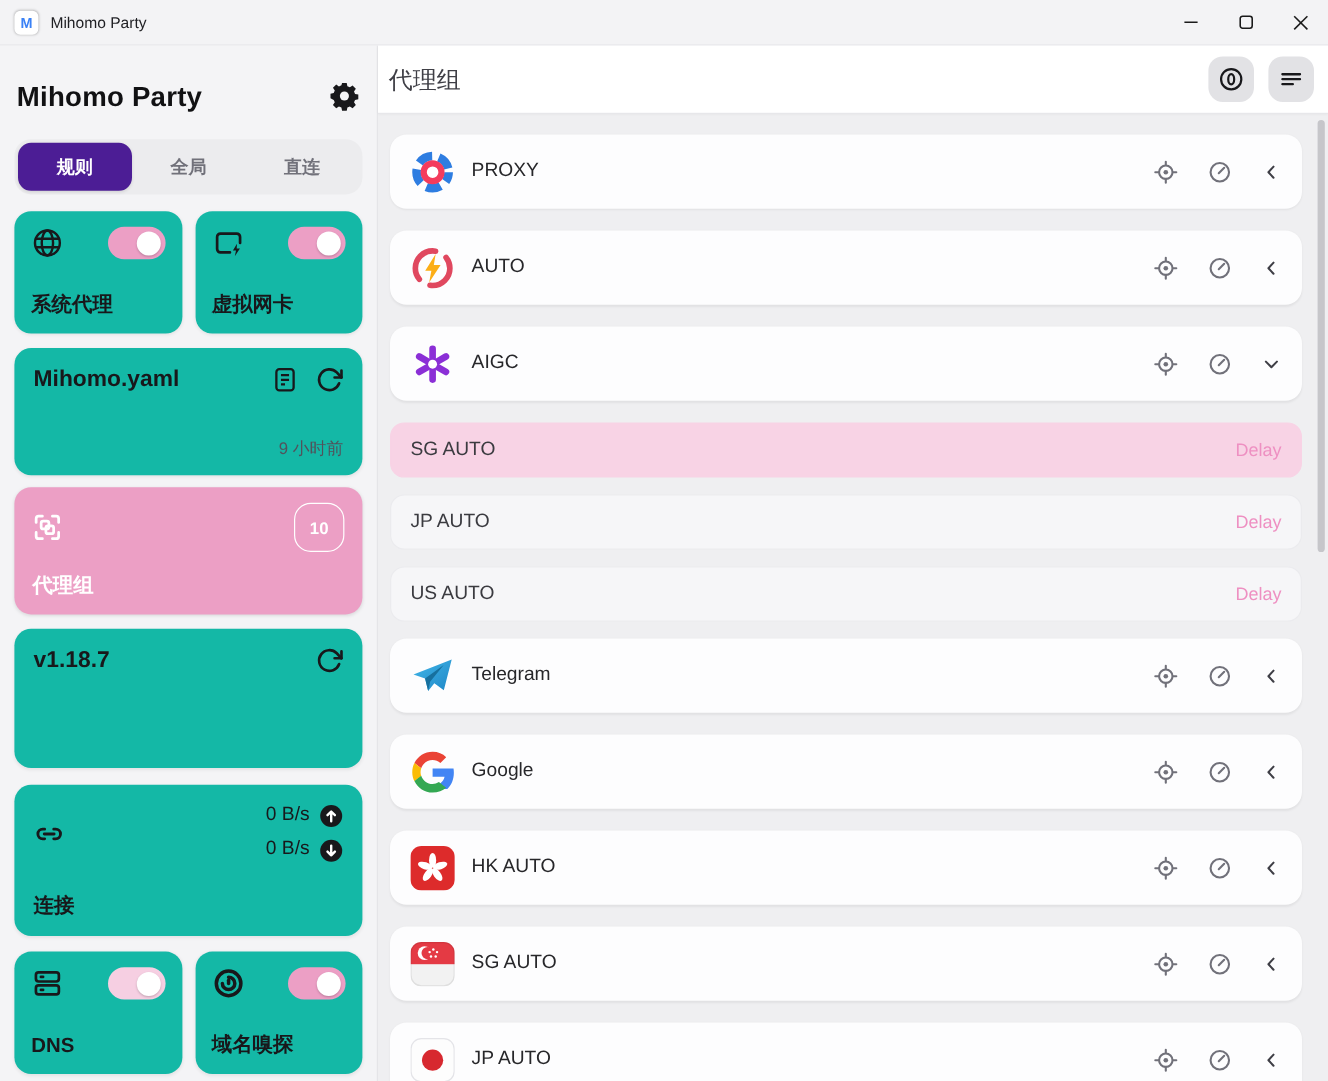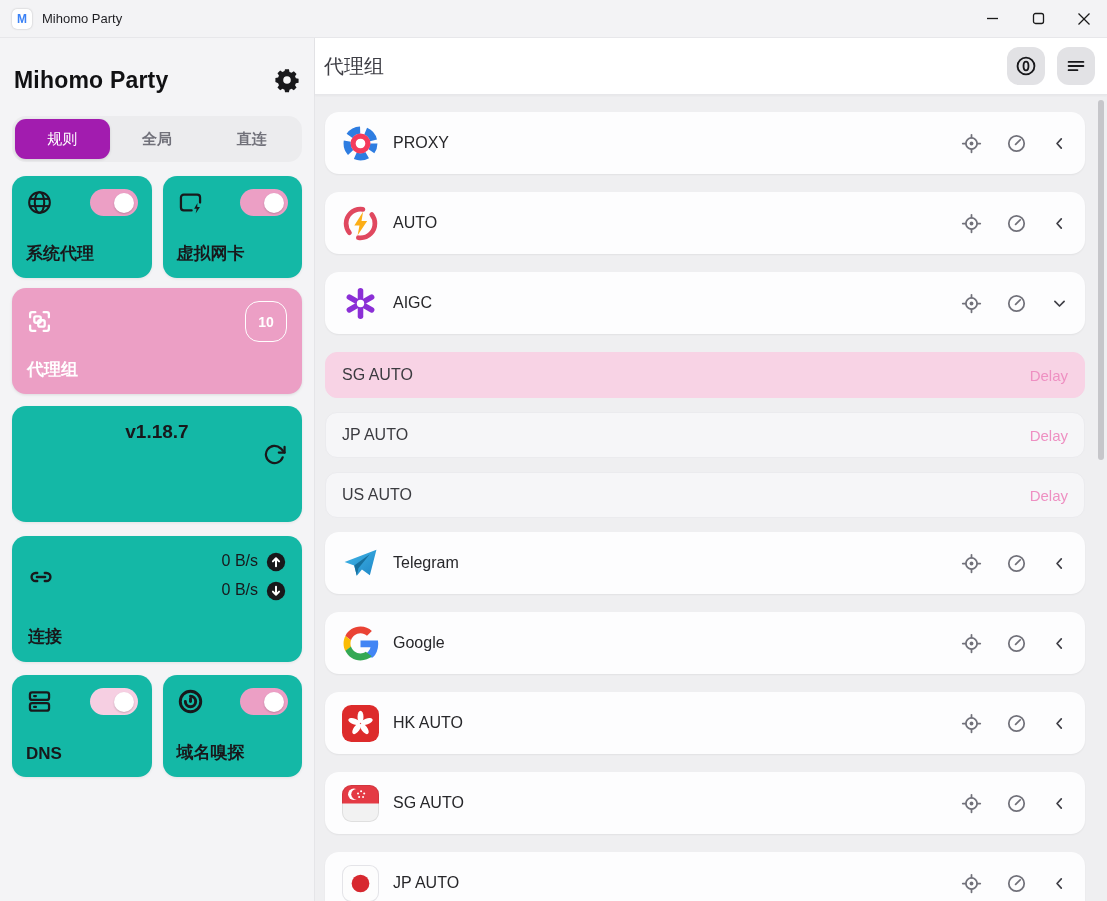--- a/index.html
+++ b/index.html
@@ -17,21 +17,21 @@
   .shell { display:flex; height:863px; }
 
   
   .sidebar { width:315px; min-width:315px; background:#f4f4f6; border-right:1px solid #e5e5e8; padding:12px; }
   .side-head { display:flex; align-items:center; margin:10px 2px 0 2px; height:40px; }
   .side-title { font-size:23px; font-weight:800; color:#111113; letter-spacing:.2px; }
   .gear { margin-left:auto; width:26px; height:26px; cursor:pointer; }
 
   .tabs { margin-top:16px; height:46px; background:#ececee; border-radius:14px; display:flex; padding:3px; }
   .tab { flex:1; display:flex; align-items:center; justify-content:center; font-size:15px; color:#71717a; font-weight:600; border-radius:11px; cursor:pointer; }
-  .tab.active { background:#a21caf; color:#fff; font-weight:400; box-shadow:0 1px 3px rgba(0,0,0,.12); }
+  .tab.active { background:#4c1d95; color:#fff; font-weight:700; box-shadow:0 1px 3px rgba(0,0,0,.12); }
 
   .grid2 { display:grid; grid-template-columns:1fr 1fr; gap:11px; margin-top:14px; }
   .card { background:#14b8a6; border-radius:14px; box-shadow:0 1px 3px rgba(0,0,0,.07); }
   .mini-card { height:102px; padding:13px 14px; display:flex; flex-direction:column; }
   .mini-top { display:flex; align-items:flex-start; }
   .mini-top .icn { width:27px; height:27px; }
   .mini-label { margin-top:auto; font-size:17px; font-weight:700; color:#18181b; }
 
   .toggle { margin-left:auto; width:48px; height:27px; border-radius:14px; background:#ec9fc5; position:relative; cursor:pointer; }
   .toggle .knob { position:absolute; top:3.5px; right:4px; width:20px; height:20px; border-radius:50%; background:#fff; box-shadow:0 1px 2px rgba(0,0,0,.2); }
@@ -44,21 +44,21 @@
   .profile-icons .icn { width:23px; height:23px; cursor:pointer; }
   .profile-time { margin-top:auto; text-align:right; font-size:14px; color:#52525b; }
 
   .pg-card { margin-top:10px; height:106px; background:#ec9fc5; border-radius:14px; padding:13px 15px; display:flex; flex-direction:column; cursor:pointer; box-shadow:0 1px 3px rgba(0,0,0,.1); }
   .pg-top { display:flex; align-items:center; }
   .pg-top .icn { width:25px; height:25px; }
   .badge { margin-left:auto; min-width:42px; height:41px; border:1.6px solid #fff; border-radius:14px; display:flex; align-items:center; justify-content:center; color:#fff; font-size:14px; font-weight:600; padding:0 8px; }
   .pg-label { margin-top:auto; color:#fff; font-size:17px; font-weight:700; }
 
   .core-card { margin-top:12px; height:116px; padding:15px 16px; display:flex; flex-direction:column; }
-  .core-top { display:flex; align-items:center;flex-direction:column; }
+  .core-top { display:flex; align-items:center; }
   .core-version { font-size:19px; font-weight:700; }
   .core-top .icn { margin-left:auto; width:23px; height:23px; cursor:pointer; }
   .core-bottom { margin-top:auto; display:flex; align-items:center; }
   .core-label { font-size:16px; font-weight:700; }
   .core-mem { margin-left:auto; font-size:17px; font-weight:700; }
 
   .conn-card { margin-top:14px; height:126px; padding:14px 16px; display:flex; flex-direction:column; cursor:pointer; }
   .conn-top { display:flex; align-items:center; }
   .conn-top .icn { width:26px; height:26px; margin-top:2px; }
   .speeds { margin-left:auto; display:flex; flex-direction:column; gap:7px; }
@@ -165,20 +165,42 @@
               </svg>
           </span>
           <span class="toggle">
               <span class="knob"></span>
             </span>
         </div>
         <div class="mini-label">虚拟网卡</div>
       </div>
     </div>
 
+    <div class="card profile-card">
+      <div class="profile-top">
+        <span class="profile-name">Mihomo.yaml</span>
+        <span class="profile-icons">
+          <span class="icn">
+            <svg viewBox="0 0 24 24" fill="none" stroke="#18181b" stroke-width="2">
+                <rect x="4.5" y="2.8" width="15" height="18.4" rx="2.6"></rect>
+                <line x1="8.5" y1="8" x2="15.5" y2="8"></line>
+                <line x1="8.5" y1="12" x2="15.5" y2="12"></line>
+                <line x1="8.5" y1="16" x2="12" y2="16"></line>
+              </svg>
+          </span>
+          <span class="icn">
+            <svg viewBox="0 0 24 24" fill="none" stroke="#18181b" stroke-width="2.3" stroke-linecap="round" stroke-linejoin="round">
+                <polyline points="22.5,4 22.5,10 16.5,10"></polyline>
+                <path d="M20.5 15a9 9 0 1 1-2.1-9.4l4.1 4.4"></path>
+              </svg>
+          </span>
+        </span>
+      </div>
+      <div class="profile-time">9 小时前</div>
+    </div>
 
     <div class="pg-card">
       <div class="pg-top">
         <span class="icn">
           <svg viewBox="0 0 24 24" fill="none" stroke="#fff" stroke-width="2.2" stroke-linecap="round" stroke-linejoin="round">
               <path d="M3 8V5a2 2 0 0 1 2-2h3"></path>
               <path d="M16 3h3a2 2 0 0 1 2 2v3"></path>
               <path d="M21 16v3a2 2 0 0 1-2 2h-3"></path>
               <path d="M8 21H5a2 2 0 0 1-2-2v-3"></path>
               <rect x="7" y="7" width="6.2" height="6.2" rx="1.6"></rect>

